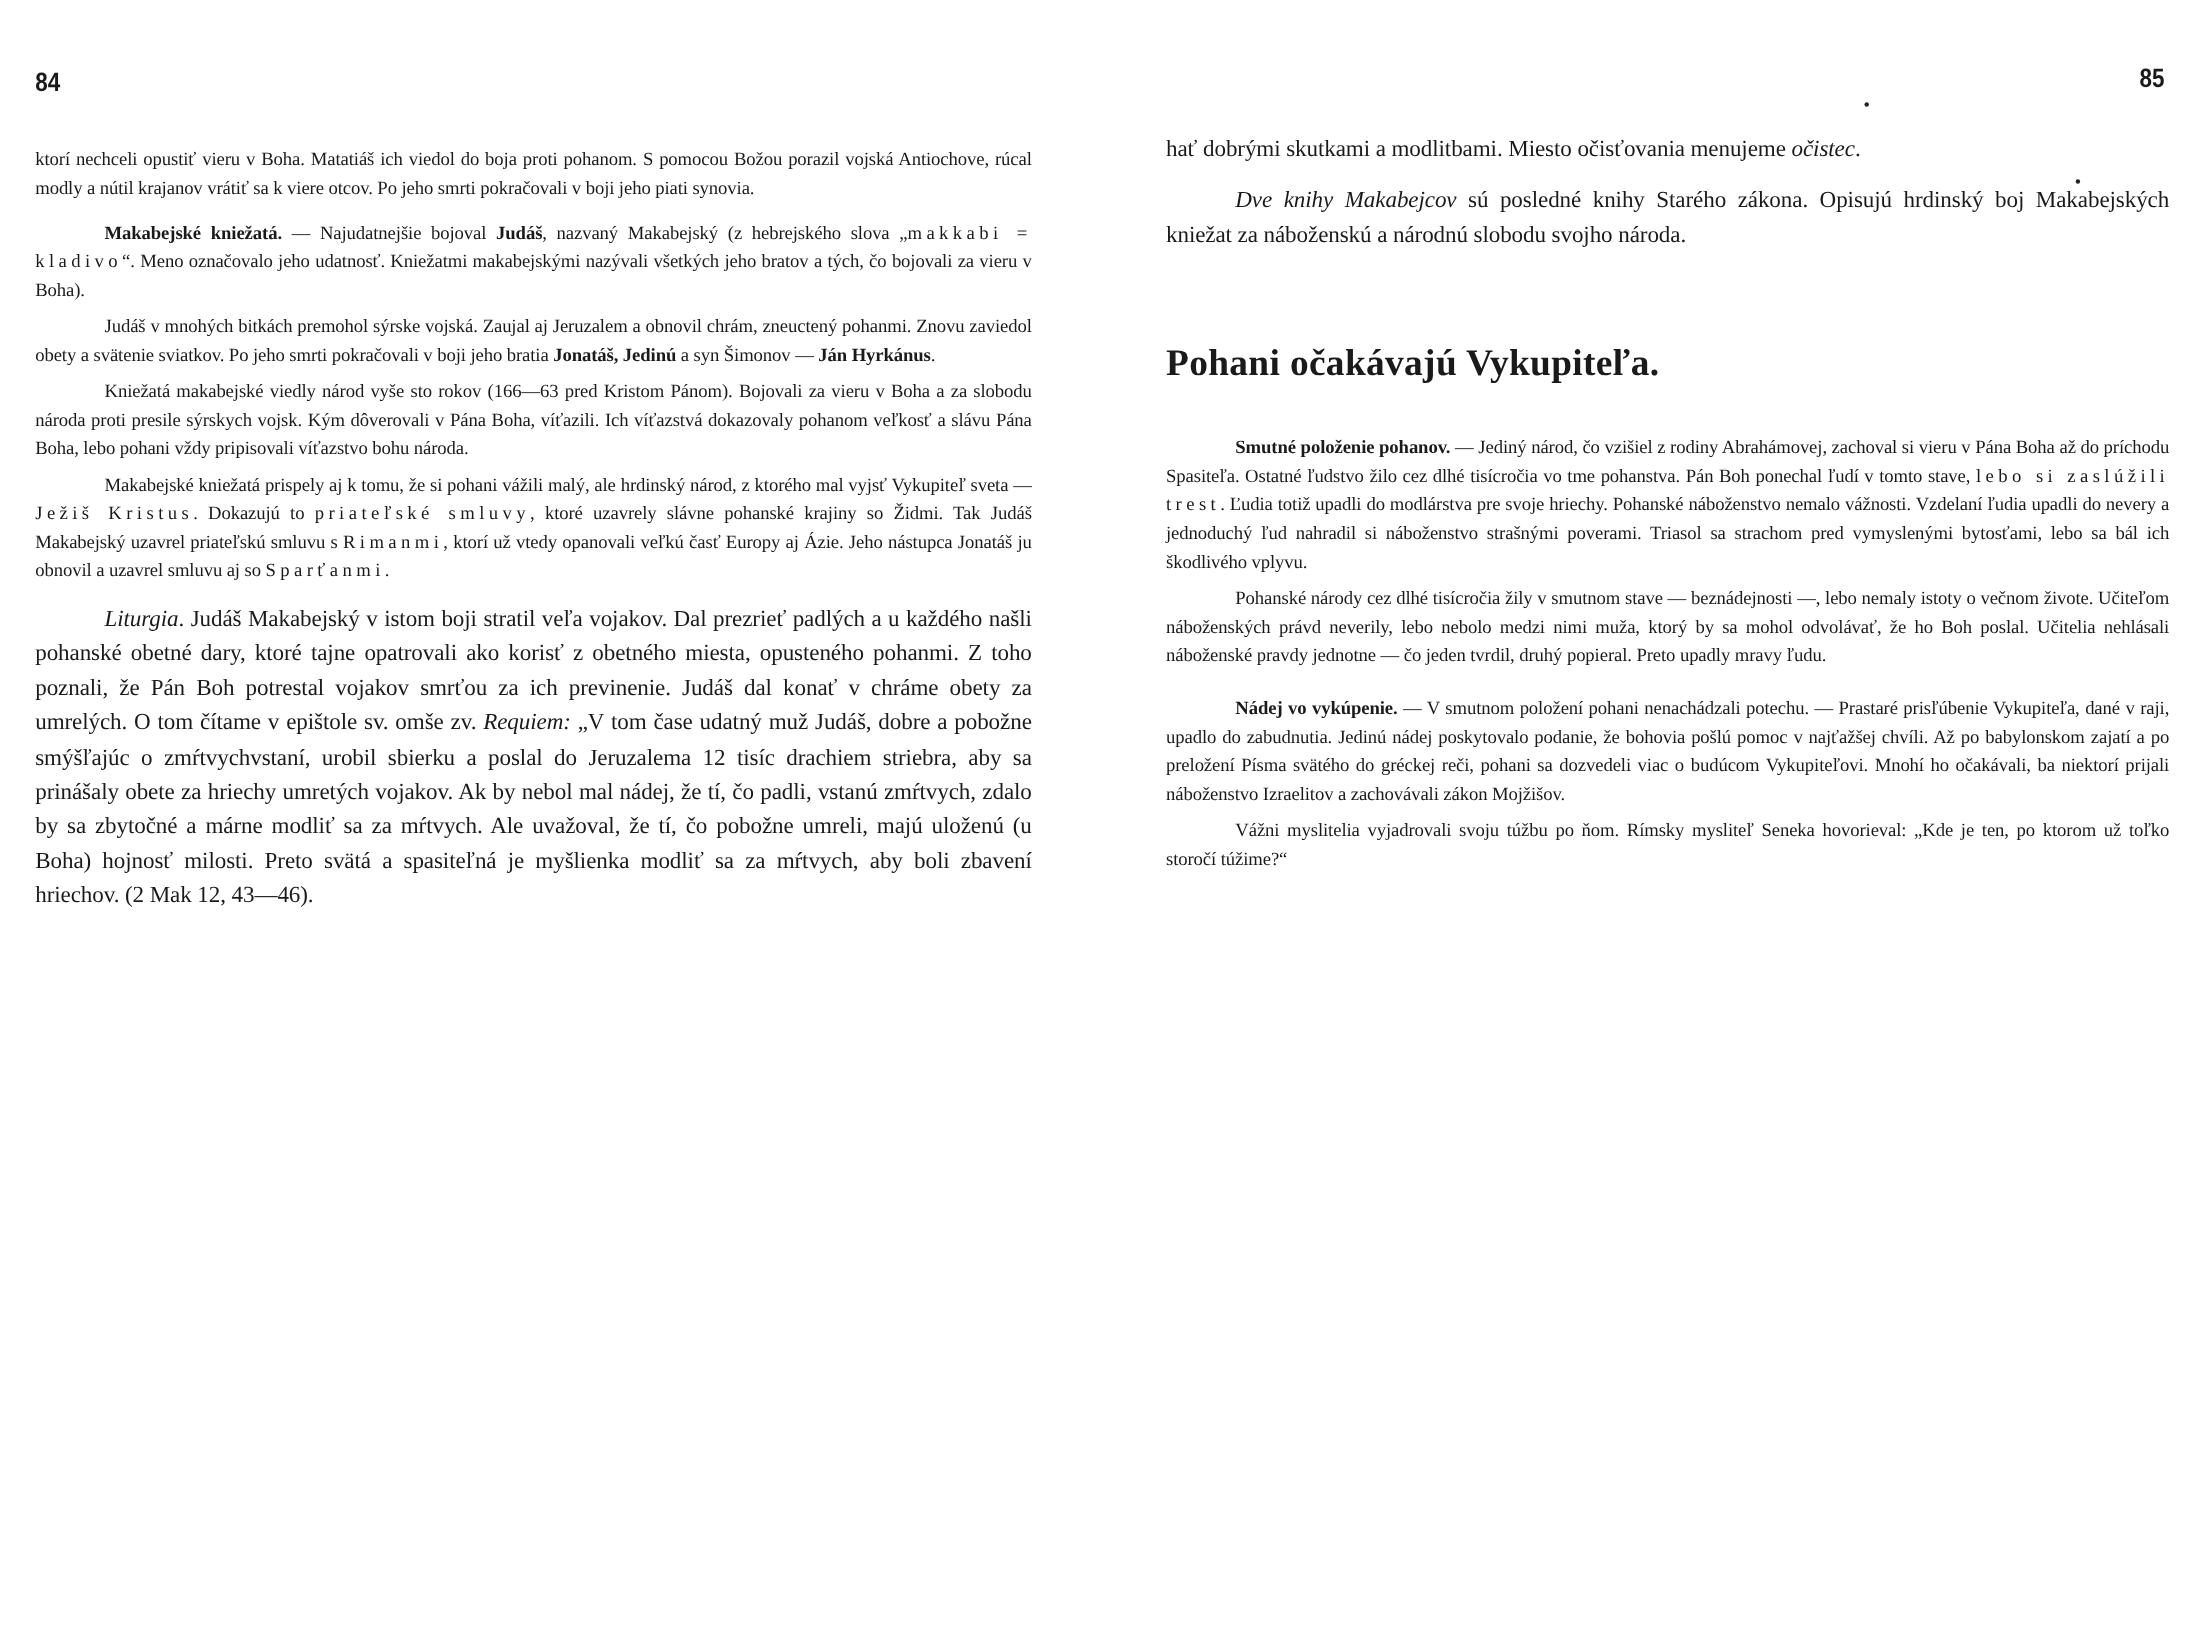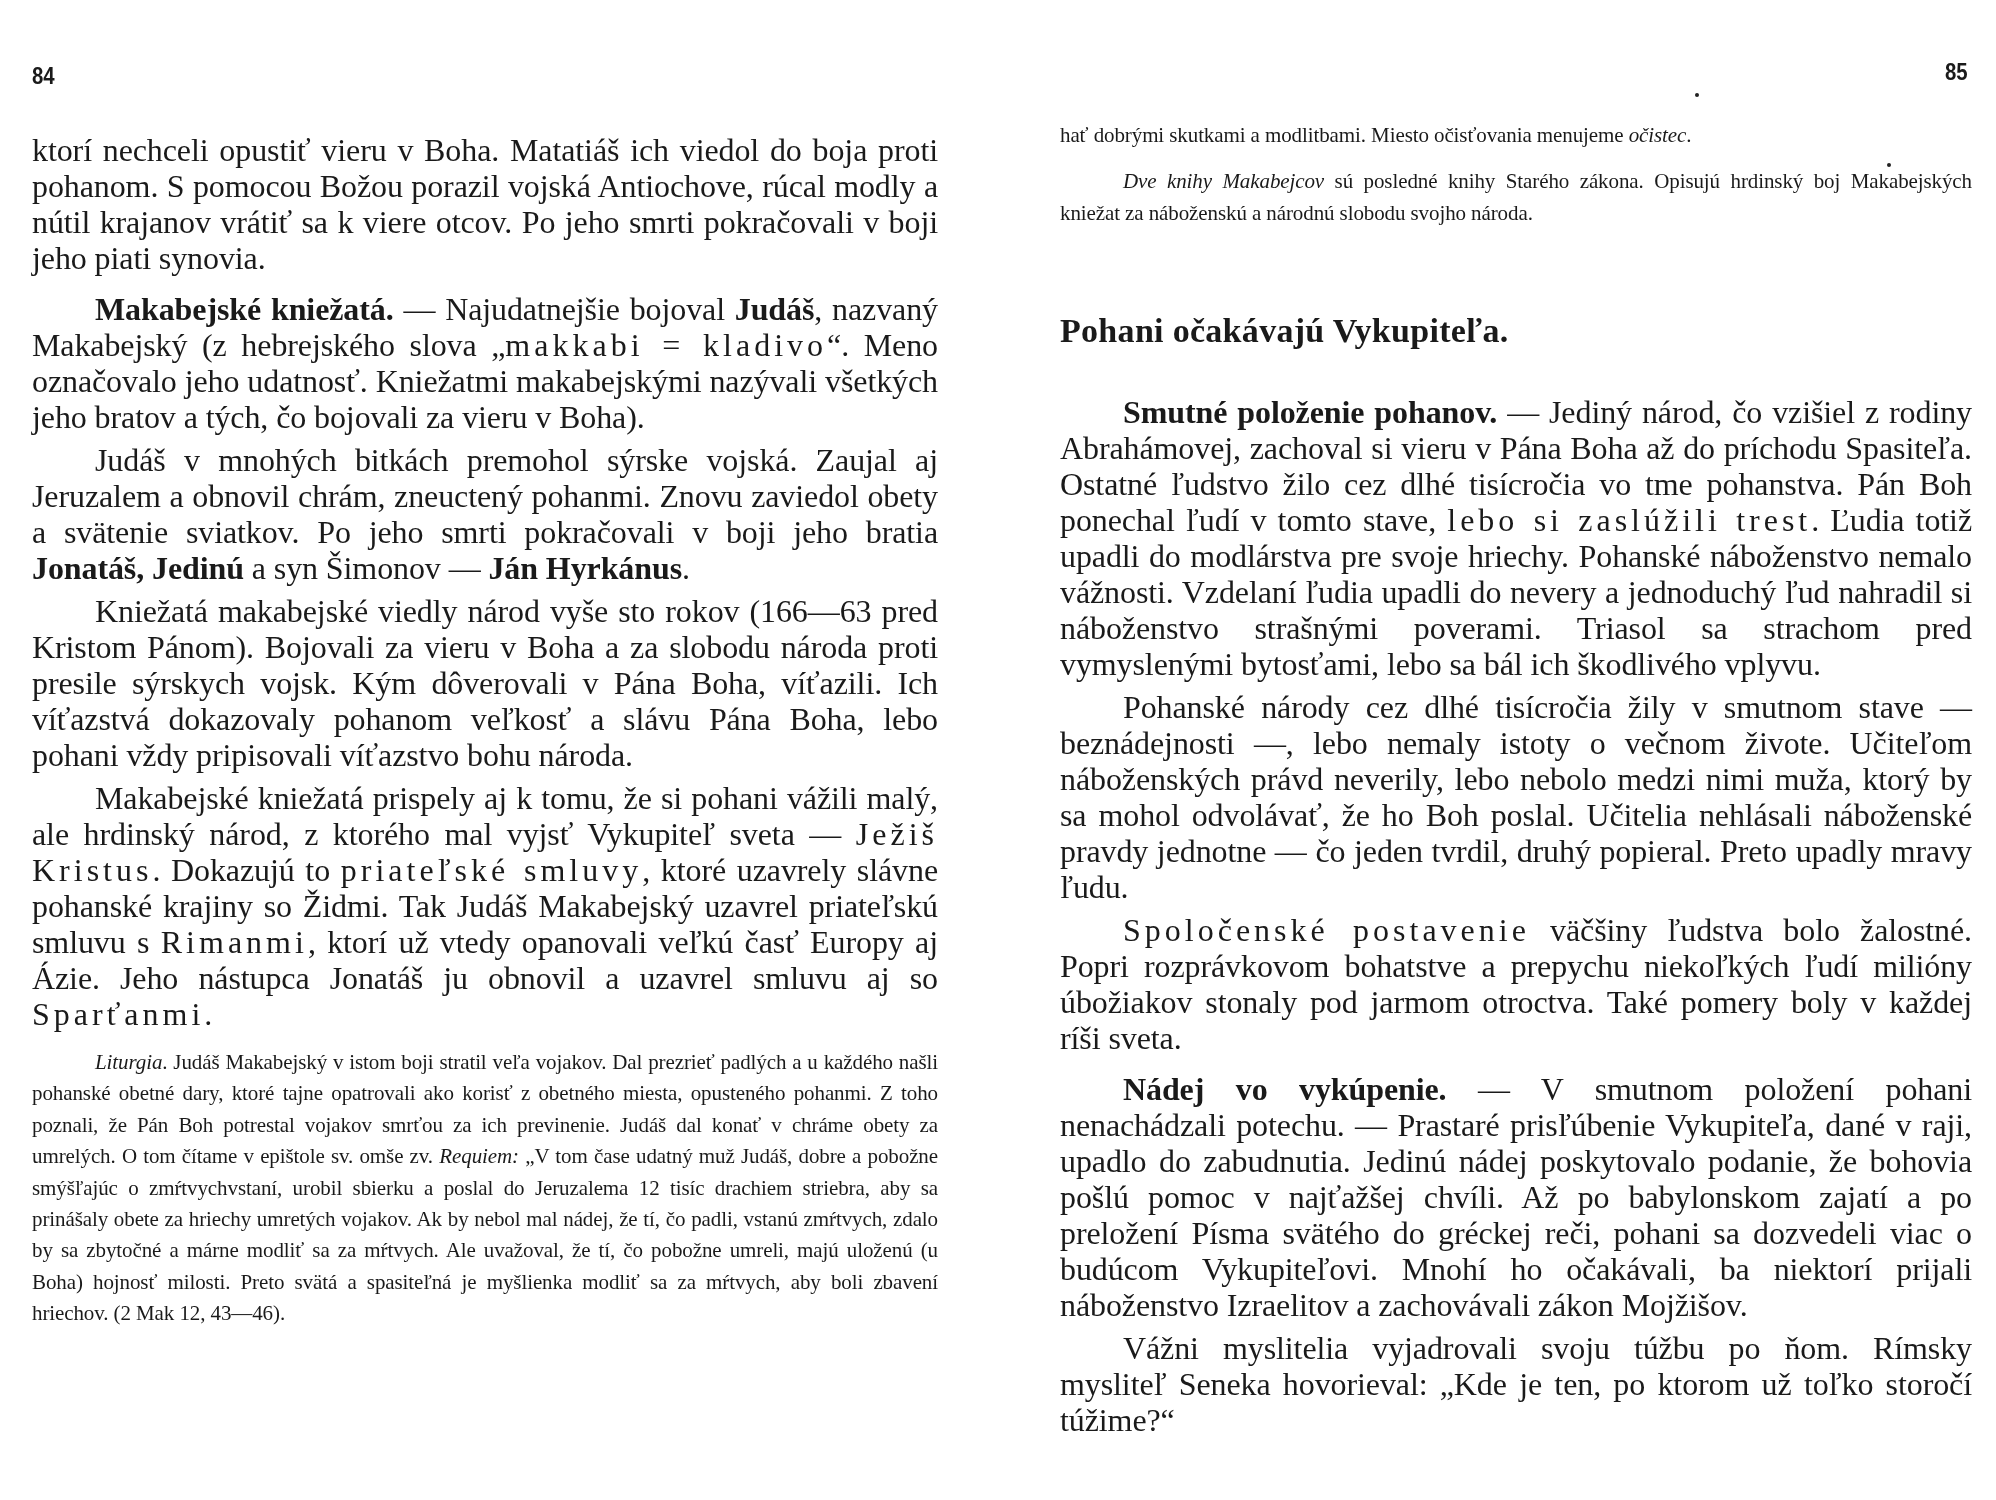--- a/index.html
+++ b/index.html
@@ -15,21 +15,21 @@
     position: absolute; top: 62px;
     font-family: "Liberation Sans Narrow", "Liberation Sans", "DejaVu Sans Condensed", sans-serif;
     font-weight: bold; font-size: 24px; transform: scaleX(0.85);
   }
   .page-left .page-num { left: 32px; transform-origin: left center; }
   .page-right .page-num { right: 28px; top: 58px; transform-origin: right center; }
   .col { position: absolute; }
   .page-left .col { left: 32px; top: 132px; width: 906px; }
   .page-right .col { left: 60px; top: 120px; width: 912px; }
   p {
-    margin: 0; font-size: 32px; line-height: 36px;
+    margin: 0; font-size: 17px; line-height: 26px;
     text-align: justify; text-align-last: left;
     font-family: "Liberation Serif", "DejaVu Serif", serif;
     letter-spacing: -0.1px;
   }
   p.indent { text-indent: 63px; }
   p.small { font-size: 21px; line-height: 31.4px; }
   .gap-s { height: 7px; }
   .gap-m { height: 15px; }
   .gap-l { height: 76px; }
   .gap-h { height: 44px; }
@@ -73,19 +73,18 @@
     <div class="gap-m"></div>
     <p class="indent small"><i>Dve knihy Makabejcov</i><span> sú posledné knihy Starého zákona. Opisujú hrdinský boj Makabejských kniežat za náboženskú a národnú slobodu svojho národa.</span></p>
     <div class="gap-s"></div>
     <div class="gap-l"></div>
     <h2>Pohani očakávajú Vykupiteľa.</h2>
     <div class="gap-h"></div>
     <p class="indent"><b class="lead">Smutné položenie pohanov.</b><span> — Jediný národ, čo vzišiel z rodiny Abrahámovej, zachoval si vieru v Pána Boha až do príchodu Spasiteľa. Ostatné ľudstvo žilo cez dlhé tisícročia vo tme pohanstva. Pán Boh ponechal ľudí v tomto stave, </span><span class="sp">lebo si zaslúžili trest</span><span>. Ľudia totiž upadli do modlárstva pre svoje hriechy. Pohanské náboženstvo nemalo vážnosti. Vzdelaní ľudia upadli do nevery a jednoduchý ľud nahradil si náboženstvo strašnými poverami. Triasol sa strachom pred vymyslenými bytosťami, lebo sa bál ich škodlivého vplyvu.</span></p>
     <div class="gap-s"></div>
     <p class="indent">Pohanské národy cez dlhé tisícročia žily v smutnom stave — beznádejnosti —, lebo nemaly istoty o večnom živote. Učiteľom náboženských právd neverily, lebo nebolo medzi nimi muža, ktorý by sa mohol odvolávať, že ho Boh poslal. Učitelia nehlásali náboženské pravdy jednotne — čo jeden tvrdil, druhý popieral. Preto upadly mravy ľudu.</p>
     <div class="gap-s"></div>
-    <p class="indent"><span class="sp">Spoločenské postavenie</span><span> väčšiny ľudstva bolo žalostné. Popri rozprávkovom bohatstve a prepychu niekoľkých ľudí milióny úbožiakov stonaly pod jarmom otroctva. Také pomery boly v každej ríši sveta.</span></p>
     <div class="gap-m"></div>
     <p class="indent"><b class="lead">Nádej vo vykúpenie.</b><span> — V smutnom položení pohani nenachádzali potechu. — Prastaré prisľúbenie Vykupiteľa, dané v raji, upadlo do zabudnutia. Jedinú nádej poskytovalo podanie, že bohovia pošlú pomoc v najťažšej chvíli. Až po babylonskom zajatí a po preložení Písma svätého do gréckej reči, pohani sa dozvedeli viac o budúcom Vykupiteľovi. Mnohí ho očakávali, ba niektorí prijali náboženstvo Izraelitov a zachovávali zákon Mojžišov.</span></p>
     <div class="gap-s"></div>
     <p class="indent">Vážni myslitelia vyjadrovali svoju túžbu po ňom. Rímsky mysliteľ Seneka hovorieval: „Kde je ten, po ktorom už toľko storočí túžime?“</p>
   </div>
 </div>
 
 </body></html>

